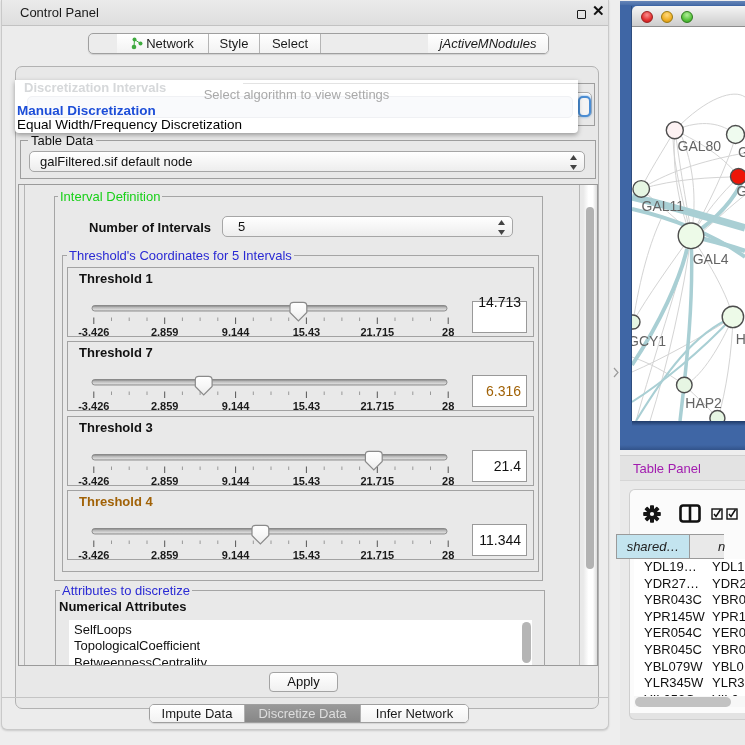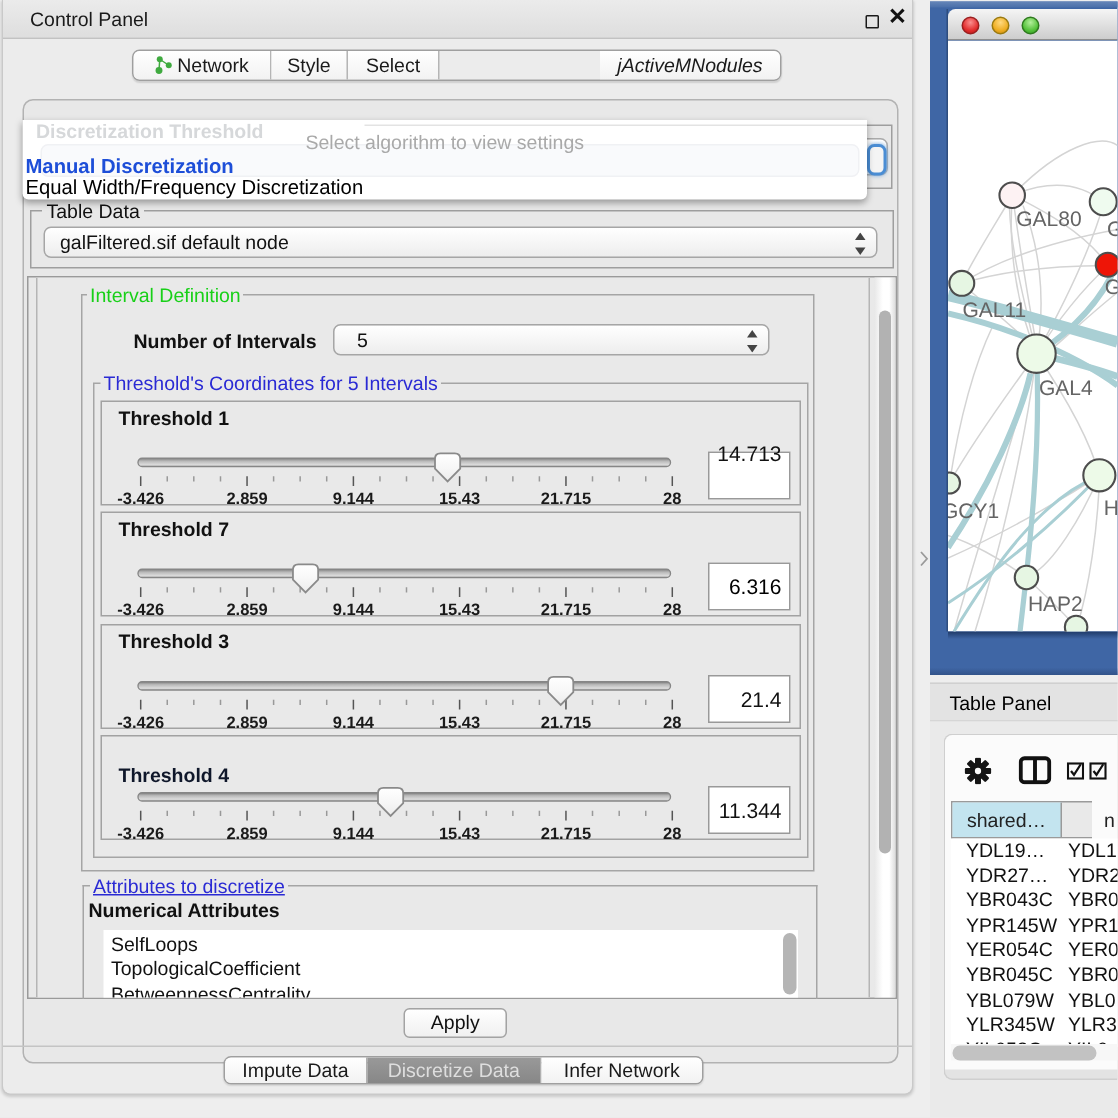--- a/index.html
+++ b/index.html
@@ -8,21 +8,21 @@
 <body>
 <div class="abs" style="left:0;top:0;width:745px;height:745px;">
 <div class="abs" style="left:1px;top:0;width:608px;height:730px;background:#ececec;border:1px solid #c9c9c9;border-top:none;border-radius:0 0 6px 6px;box-shadow:0 1px 2px rgba(0,0,0,0.15);">
 
 <div class="abs" style="left:0;top:0;width:606px;height:26px;background:linear-gradient(#ebebeb,#dedede);border-bottom:1px solid #c2c2c2;">
 <div class="abs" style="left:18px;top:5px;font-size:13px;color:#1a1a1a;">Control Panel</div>
 <div class="abs" style="left:575px;top:10px;width:9px;height:9px;border:1.6px solid #1a1a1a;border-radius:1px;"></div>
 <div class="abs" style="left:590px;top:2px;font-size:15px;font-weight:bold;color:#111;">✕</div>
 </div>
 
-<div class="abs" style="left:86px;top:33px;height:21px;display:flex;font-size:13px;color:#1a1a1a;border:1px solid #9f9f9f;border-radius:5px;overflow:hidden;box-shadow:0 1px 1px rgba(0,0,0,0.12);">
+<div class="abs" style="left:86px;top:33px;height:21px;display:flex;font-size:13px;color:#1a1a1a;border:1px solid #9f9f9f;border-radius:5px;overflow:hidden;box-shadow:0 1px 1px rgba(0,0,0,0.12);padding-left:28px;">
 <div style="width:92px;background:linear-gradient(#ffffff,#f2f2f2);line-height:19px;border-right:1px solid #b5b5b5;text-align:center;"><svg width="13" height="13" viewBox="0 0 13 13" style="vertical-align:-2px;margin-right:2px">
             <circle cx="3.5" cy="2.5" r="2" fill="#3faa3f"></circle>
             <circle cx="3" cy="10" r="2.3" fill="#3faa3f"></circle>
             <circle cx="9.5" cy="6.5" r="2" fill="#3faa3f"></circle>
             <path d="M3.5 2.5 L3 10 M3.5 2.5 L9.5 6.5" stroke="#3faa3f" stroke-width="1"></path>
           </svg>Network</div>
 <div style="width:51px;background:linear-gradient(#ffffff,#f2f2f2);line-height:19px;border-right:1px solid #b5b5b5;text-align:center;">Style</div>
 <div style="width:61px;background:linear-gradient(#ffffff,#f2f2f2);line-height:19px;border-right:1px solid #b5b5b5;text-align:center;">Select</div>
 <div style="width:107px;background:linear-gradient(#9a9a9a,#868686);color:#f2f2f2;line-height:19px;border-right:1px solid #b5b5b5;text-align:center;margin-top:46px;">Cyni Toolbox</div>
 <div style="width:120px;background:linear-gradient(#ffffff,#f2f2f2);line-height:19px;text-align:center;font-style:italic;">jActiveMNodules</div>
@@ -150,21 +150,21 @@
           <text x="167.6" y="68" text-anchor="middle" font-size="11" font-weight="bold" fill="#1a1a1a">9.144</text>
           <text x="238.4" y="68" text-anchor="middle" font-size="11" font-weight="bold" fill="#1a1a1a">15.43</text>
           <text x="309.3" y="68" text-anchor="middle" font-size="11" font-weight="bold" fill="#1a1a1a">21.715</text>
           <text x="380.2" y="68" text-anchor="middle" font-size="11" font-weight="bold" fill="#1a1a1a">28</text>
 <rect x="24" y="37.5" width="355" height="5.5" rx="2.7" fill="url(#tr341.2)" stroke="#868686" stroke-width="0.9"></rect>
 <g transform="translate(135.7,0)">
 <path d="M -8.4 37.9 L -8.4 44.5 L 0 53 L 8.4 44.5 L 8.4 37.9 Q 8.4 34.3 4.8 34.3 L -4.8 34.3 Q -8.4 34.3 -8.4 37.9 Z" fill="url(#th341.2)" stroke="#8a8a8a" stroke-width="1.2"></path>
 </g>
 </svg>
 <div style="position:absolute;left:404px;top:33px;width:55px;height:32px;background:#fff;border:1px solid #999;"></div>
-<div style="position:absolute;left:404px;top:33px;width:49px;height:32px;line-height:32px;text-align:right;font-size:14px;color:#000000;">6.316</div>
+<div style="position:absolute;left:404px;top:33px;width:49px;height:32px;line-height:32px;text-align:right;font-size:14px;color:#a16207;">6.316</div>
 </div>
       <div style="position:absolute;left:65px;top:415.6px;width:467px;height:70px;background:#e9e9e9;border:1px solid #a2a2a2;">
 <div style="position:absolute;left:11px;top:3px;font-weight:bold;font-size:13px;color:#111;">Threshold 3</div>
 <svg width="468" height="72" style="position:absolute;left:0;top:0">
 <defs>
             <linearGradient id="tr415.6" x1="0" y1="0" x2="0" y2="1">
 <stop offset="0" stop-color="#7e7e7e"></stop>
               <stop offset="0.35" stop-color="#b9b9b9"></stop>
               <stop offset="0.75" stop-color="#d9d9d9"></stop>
               <stop offset="1" stop-color="#cfcfcf"></stop>
@@ -204,21 +204,21 @@
           <text x="380.2" y="68" text-anchor="middle" font-size="11" font-weight="bold" fill="#1a1a1a">28</text>
 <rect x="24" y="37.5" width="355" height="5.5" rx="2.7" fill="url(#tr415.6)" stroke="#868686" stroke-width="0.9"></rect>
 <g transform="translate(305.8,0)">
 <path d="M -8.4 37.9 L -8.4 44.5 L 0 53 L 8.4 44.5 L 8.4 37.9 Q 8.4 34.3 4.8 34.3 L -4.8 34.3 Q -8.4 34.3 -8.4 37.9 Z" fill="url(#th415.6)" stroke="#8a8a8a" stroke-width="1.2"></path>
 </g>
 </svg>
 <div style="position:absolute;left:404px;top:33px;width:55px;height:32px;background:#fff;border:1px solid #999;"></div>
 <div style="position:absolute;left:404px;top:33px;width:49px;height:32px;line-height:32px;text-align:right;font-size:14px;color:#111;">21.4</div>
 </div>
       <div style="position:absolute;left:65px;top:490.0px;width:467px;height:70px;background:#e9e9e9;border:1px solid #a2a2a2;">
-<div style="position:absolute;left:11px;top:18px;font-weight:bold;font-size:13px;color:#0f172a;">Threshold 4</div>
+<div style="position:absolute;left:11px;top:3px;font-weight:bold;font-size:13px;color:#a16207;">Threshold 4</div>
 <svg width="468" height="72" style="position:absolute;left:0;top:0">
 <defs>
             <linearGradient id="tr490.0" x1="0" y1="0" x2="0" y2="1">
 <stop offset="0" stop-color="#7e7e7e"></stop>
               <stop offset="0.35" stop-color="#b9b9b9"></stop>
               <stop offset="0.75" stop-color="#d9d9d9"></stop>
               <stop offset="1" stop-color="#cfcfcf"></stop>
             </linearGradient>
 <linearGradient id="th490.0" x1="0" y1="0" x2="0" y2="1">
 <stop offset="0" stop-color="#ffffff"></stop>
@@ -255,39 +255,39 @@
           <text x="380.2" y="68" text-anchor="middle" font-size="11" font-weight="bold" fill="#1a1a1a">28</text>
 <rect x="24" y="37.5" width="355" height="5.5" rx="2.7" fill="url(#tr490.0)" stroke="#868686" stroke-width="0.9"></rect>
 <g transform="translate(192.4,0)">
 <path d="M -8.4 37.9 L -8.4 44.5 L 0 53 L 8.4 44.5 L 8.4 37.9 Q 8.4 34.3 4.8 34.3 L -4.8 34.3 Q -8.4 34.3 -8.4 37.9 Z" fill="url(#th490.0)" stroke="#8a8a8a" stroke-width="1.2"></path>
 </g>
 </svg>
 <div style="position:absolute;left:404px;top:33px;width:55px;height:32px;background:#fff;border:1px solid #999;"></div>
 <div style="position:absolute;left:404px;top:33px;width:49px;height:32px;line-height:32px;text-align:right;font-size:14px;color:#111;">11.344</div>
 </div>
       <div class="abs" style="left:53px;top:590px;width:490px;height:76px;border:1px solid #a5a5a5;border-bottom:none;"></div>
-<div class="abs" style="left:58px;top:583px;background:#e9e9e9;padding:0 2px;font-size:13px;color:#2a2ad4;text-decoration:underline;">Attributes to discretize</div>
+<div class="abs" style="left:58px;top:583px;background:#e9e9e9;padding:0 2px;font-size:13px;color:#2a2ad4;">Attributes to discretize</div>
 <div class="abs" style="left:57px;top:599px;font-size:13px;font-weight:bold;color:#111;">Numerical Attributes</div>
 <div class="abs" style="left:67px;top:620px;width:463px;height:45px;background:#ffffff;overflow:hidden;">
 <div style="padding:2px 0 0 5px;font-size:13px;color:#111;line-height:16.3px;">SelfLoops<br>TopologicalCoefficient<br>BetweennessCentrality</div>
 <div class="abs" style="right:1px;top:2px;width:9px;height:41px;background:#b5b5b5;border-radius:4.5px;"></div>
 </div>
 <div class="abs" style="left:581px;top:185px;width:14px;height:480px;background:linear-gradient(90deg,#e8e8e8,#ffffff 40%,#ffffff 70%,#dcdcdc);"></div>
 <div class="abs" style="left:583.5px;top:207px;width:8px;height:362px;background:#b2b2b2;border-radius:4px;"></div>
 <div class="abs" style="left:267px;top:672px;width:69px;height:20px;background:linear-gradient(#ffffff,#f0f0f0);border:1px solid #a3a3a3;border-radius:4px;text-align:center;line-height:18px;font-size:13px;color:#111;">Apply</div>
 <div class="abs" style="left:0px;top:697px;width:606px;height:1px;background:#c4c4c4;"></div>
 <div class="abs" style="left:147px;top:704px;height:19px;display:flex;font-size:13px;border:1px solid #9f9f9f;border-radius:5px;overflow:hidden;box-shadow:0 1px 1px rgba(0,0,0,0.1);">
 <div style="width:95px;background:linear-gradient(#ffffff,#f2f2f2);color:#1a1a1a;line-height:17px;border-right:1px solid #b0b0b0;text-align:center;">Impute Data</div>
 <div style="width:116px;background:linear-gradient(#999999,#878787);color:#dedede;line-height:17px;border-right:1px solid #b0b0b0;text-align:center;">Discretize Data</div>
 <div style="width:107px;background:linear-gradient(#ffffff,#f2f2f2);color:#1a1a1a;line-height:17px;text-align:center;">Infer Network</div>
 </div>
 </div>
 
 <div class="abs" style="left:15px;top:80px;width:563px;height:53px;background:#ffffff;border-radius:0 0 4px 4px;box-shadow:0 2px 5px rgba(0,0,0,0.35);"></div>
-<div class="abs" style="left:24px;top:80px;font-size:13px;font-weight:bold;color:#d6d8da;">Discretization Threshold</div>
+<div class="abs" style="left:24px;top:80px;font-size:13px;font-weight:bold;color:#d6d8da;">Discretization Intervals</div>
 <div class="abs" style="left:243px;top:83px;width:335px;height:1px;background:#e3e3e3;"></div>
 <div class="abs" style="left:27px;top:96px;width:546px;height:22px;background:#f9fafc;border:1px solid #f0f1f4;border-radius:5px;"></div>
 <div class="abs" style="left:15px;top:87px;width:563px;height:14px;text-align:center;font-size:13px;color:#a9a9a9;">Select algorithm to view settings</div>
 <div class="abs" style="left:17px;top:103px;font-size:13.5px;font-weight:bold;color:#1d4ed8;">Manual Discretization</div>
 <div class="abs" style="left:17px;top:117px;font-size:13.5px;color:#000;">Equal Width/Frequency Discretization</div>
 
 <div class="abs" style="left:620px;top:1px;width:125px;height:449px;background:#3f66a5;"></div>
 <div class="abs" style="left:620px;top:1px;width:125px;height:4px;background:linear-gradient(#6585b8,#4a6fa9);"></div>
 <div class="abs" style="left:632px;top:421px;width:113px;height:5px;background:linear-gradient(#1f3a68,rgba(63,102,165,0));"></div>
 <div class="abs" style="left:631px;top:6px;width:1px;height:415px;background:#2e4d7e;"></div>
@@ -351,21 +351,21 @@
 <text x="104.5" y="169">G</text>
 <text x="9.6" y="184">GAL11</text>
 <text x="60.7" y="236.5">GAL4</text>
 <text x="-4" y="318.5">GCY1</text>
 <text x="103.8" y="316.5">H</text>
 <text x="53.3" y="380.5">HAP2</text>
 </g>
 </svg>
 
 <div class="abs" style="left:620px;top:455px;width:125px;height:26px;background:#e3e3e3;border-top:1px solid #d0d0d0;border-bottom:1px solid #d6d6d6;">
-<div class="abs" style="left:13px;top:5px;font-size:13px;color:#000000;">Table Panel</div>
+<div class="abs" style="left:13px;top:5px;font-size:13px;color:#a21caf;">Table Panel</div>
 </div>
 <div class="abs" style="left:620px;top:481px;width:125px;height:264px;background:#eaeaea;"></div>
 <div class="abs" style="left:629px;top:489px;width:116px;height:231px;background:#e3e3e3;border:1px solid #cfcfcf;border-radius:6px 0 0 6px;border-right:none;"></div>
 <div class="abs" style="left:630px;top:490px;width:115px;height:223px;background:#fbfbfb;border-radius:5px 0 0 0;"></div>
 
 <svg class="abs" style="left:643px;top:505px;" width="18" height="18" viewBox="-9 -9 18 18">
       <g fill="#151515">
         <circle r="5.6"></circle>
         <g>
           <rect x="-2" y="-8.8" width="4" height="4.5" rx="0.8"></rect>
@@ -388,21 +388,21 @@
     </svg>
 <svg class="abs" style="left:711px;top:508px;" width="12" height="12" viewBox="0 0 12 12">
       <rect x="1" y="1" width="10" height="10" fill="none" stroke="#111" stroke-width="1.4"></rect>
       <path d="M3 6 L5 8.5 L9.5 1.5" fill="none" stroke="#111" stroke-width="1.5"></path>
     </svg>
 <svg class="abs" style="left:726px;top:508px;" width="12" height="12" viewBox="0 0 12 12">
       <rect x="1" y="1" width="10" height="10" fill="none" stroke="#111" stroke-width="1.4"></rect>
       <path d="M3 6 L5 8.5 L9.5 1.5" fill="none" stroke="#111" stroke-width="1.5"></path>
     </svg>
 
-<div class="abs" style="left:634px;top:534px;width:94px;height:25px;background:#e9e9e9;border:1px solid #9a9a9a;border-right:none;">
+<div class="abs" style="left:616px;top:534px;width:108px;height:25px;background:#e9e9e9;border:1px solid #9a9a9a;border-right:none;font-style:italic;">
 <div class="abs" style="left:0;top:0;width:73px;height:23px;background:#c3e4ef;border-right:1px solid #9a9a9a;text-align:center;line-height:23px;font-size:13px;color:#222;">shared…</div>
 <div class="abs" style="left:101px;top:0;height:23px;line-height:23px;font-size:13px;color:#222;">n</div>
 </div>
 <div class="abs" style="left:634px;top:559px;width:111px;height:139px;background:#ffffff;overflow:hidden;font-size:13px;color:#111;">
 <div class="abs" style="left:10px;top:0;line-height:16.6px;">YDL19…<br>YDR27…<br>YBR043C<br>YPR145W<br>YER054C<br>YBR045C<br>YBL079W<br>YLR345W<br>YIL052C</div>
 <div class="abs" style="left:78px;top:0;line-height:16.6px;">YDL1<br>YDR2<br>YBR0<br>YPR1<br>YER0<br>YBR0<br>YBL0<br>YLR3<br>YIL0</div>
 </div>
 <div class="abs" style="left:634px;top:696px;width:111px;height:11px;background:#f7f7f7;">
 <div class="abs" style="left:1px;top:0.5px;width:96px;height:10px;background:#c2c2c2;border-radius:5px;"></div>
 </div>

